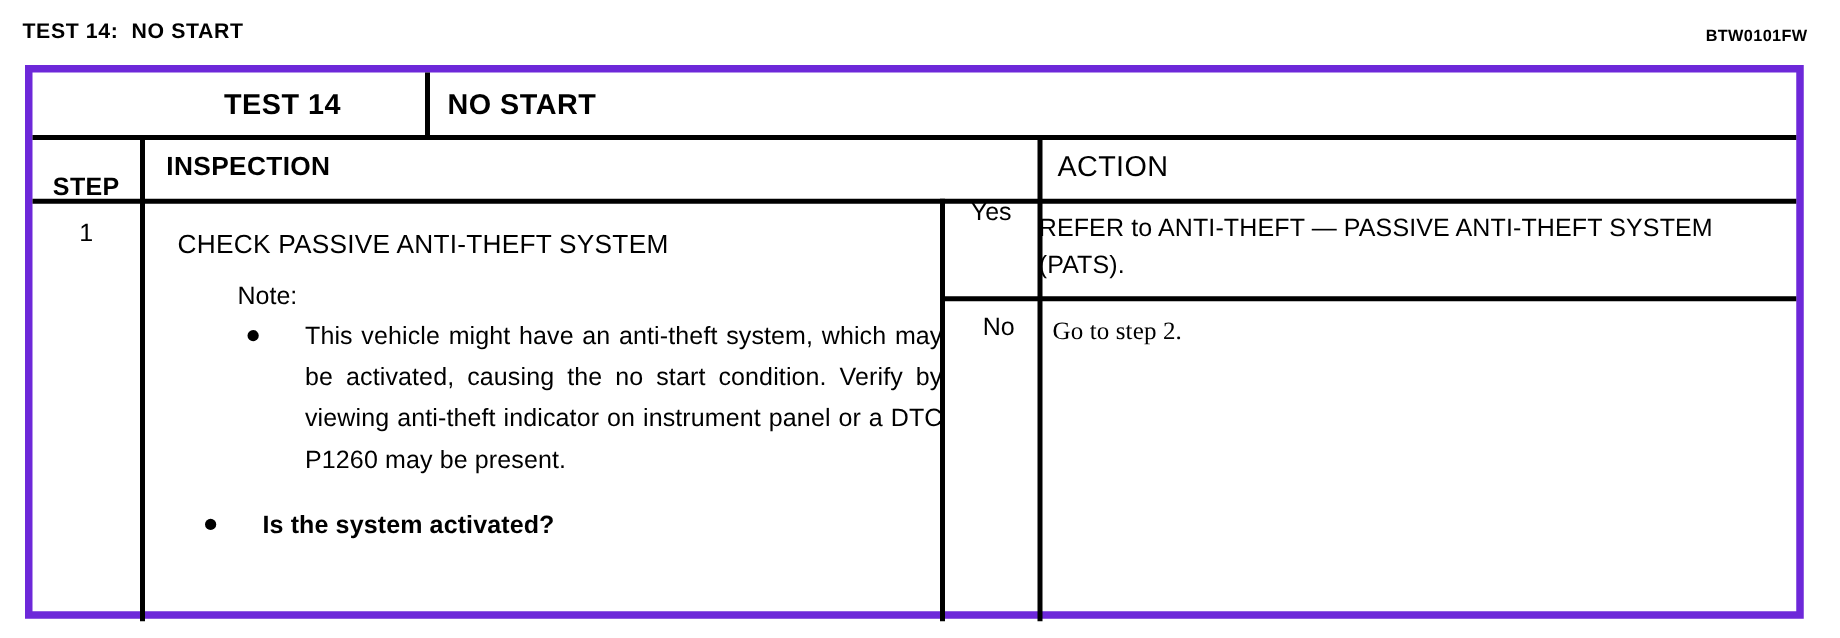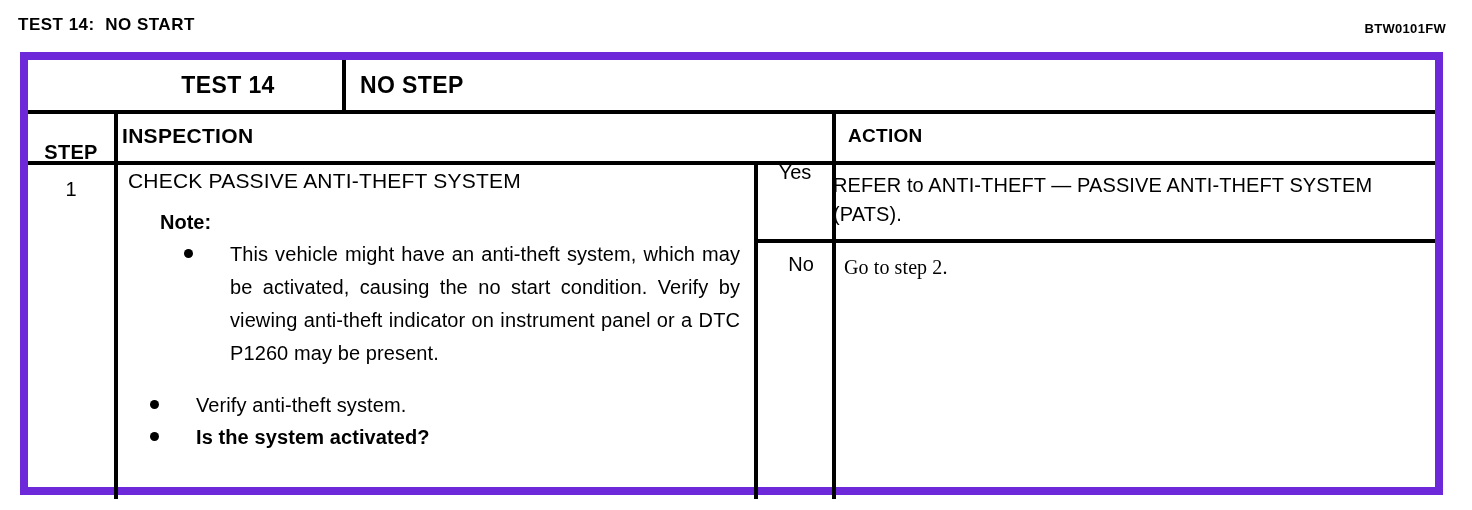--- a/index.html
+++ b/index.html
@@ -46,21 +46,21 @@
   }
 
   
   .flow-table {
     position: absolute;
     left: 20px;
     top: 52px;
     width: 1423px;
     height: 443px;
     box-sizing: border-box;
-    border: 8px solid #6d28d9;
+    border: 6px solid #6d28d9;
   }
 
   .tbl-inner {
     position: relative;
     width: 100%;
     height: 100%;
   }
 
   
   .hr-line {
@@ -143,72 +143,72 @@
     letter-spacing: 0.3px;
   }
 
   .hdr-inspection {
     left: 90px;
     top: 50px;
     width: 400px;
     height: 51px;
     display: flex;
     align-items: center;
-    padding-left: 4px;
+    padding-left: 17px;
     font-size: 21px;
     font-weight: bold;
     letter-spacing: 0.3px;
   }
 
   .hdr-action {
     left: 808px;
     top: 50px;
     width: 400px;
     height: 51px;
     display: flex;
     align-items: center;
     padding-left: 12px;
-    font-size: 19px;
-    font-weight: bold;
+    font-size: 23px;
+    font-weight: normal;
     letter-spacing: 0.3px;
   }
 
   
   .cell-stepnum {
     left: 0;
     top: 101px;
     width: 86px;
     height: 56px;
     display: flex;
     align-items: center;
     justify-content: center;
     font-size: 20px;
   }
 
   .cell-inspection {
-    left: 90px;
+    left: 106px;
     top: 101px;
     width: 632px;
     height: 330px;
-    padding: 7px 10px 0 10px;
+    padding: 24px 10px 0 10px;
   }
 
   .insp-heading {
     font-size: 21px;
     line-height: 26px;
     letter-spacing: 0.2px;
     margin-bottom: 16px;
     white-space: nowrap;
   }
 
   .note-label {
     font-size: 20px;
-    font-weight: bold;
+    font-weight: normal;
     line-height: 24px;
-    margin-left: 32px;
+    margin-left: 48px;
     margin-bottom: 4px;
   }
 
   .bullet-row {
     position: relative;
     padding-left: 102px;
     margin-bottom: 2px;
   }
   .bullet-row .dot {
     position: absolute;
@@ -306,44 +306,40 @@
       <div class="hr-line hr-header1"></div>
       <div class="hr-line hr-header2"></div>
       <div class="hr-yesno"></div>
 
       <div class="v-line v-testname"></div>
       <div class="v-line v-step"></div>
       <div class="v-line v-inspect"></div>
       <div class="v-line v-action"></div>
 
       <div class="cell hdr-testnum">TEST 14</div>
-      <div class="cell hdr-testtitle">NO STEP</div>
+      <div class="cell hdr-testtitle">NO START</div>
 
       <div class="cell hdr-step">STEP</div>
       <div class="cell hdr-inspection">INSPECTION</div>
       <div class="cell hdr-action">ACTION</div>
 
       <div class="cell cell-stepnum">1</div>
 
       <div class="cell cell-inspection">
         <div class="insp-heading">CHECK PASSIVE ANTI-THEFT SYSTEM</div>
 
         <div class="note-label">Note:</div>
 
         <div class="bullet-row">
           <span class="dot"></span>
           <span class="btext">This vehicle might have an anti-theft system, which may be activated, causing the no start condition.  Verify by viewing anti-theft indicator on instrument panel or a DTC P1260 may be present.</span>
         </div>
 
         <div class="spacer-gap"></div>
 
-        <div class="bullet-row tight">
-          <span class="dot"></span>
-          <span class="btext">Verify anti-theft system.</span>
-        </div>
 
         <div class="bullet-row tight">
           <span class="dot"></span>
           <span class="btext bold">Is the system activated?</span>
         </div>
       </div>
 
       <div class="cell cell-yes">Yes</div>
       <div class="cell cell-no">No</div>
 

